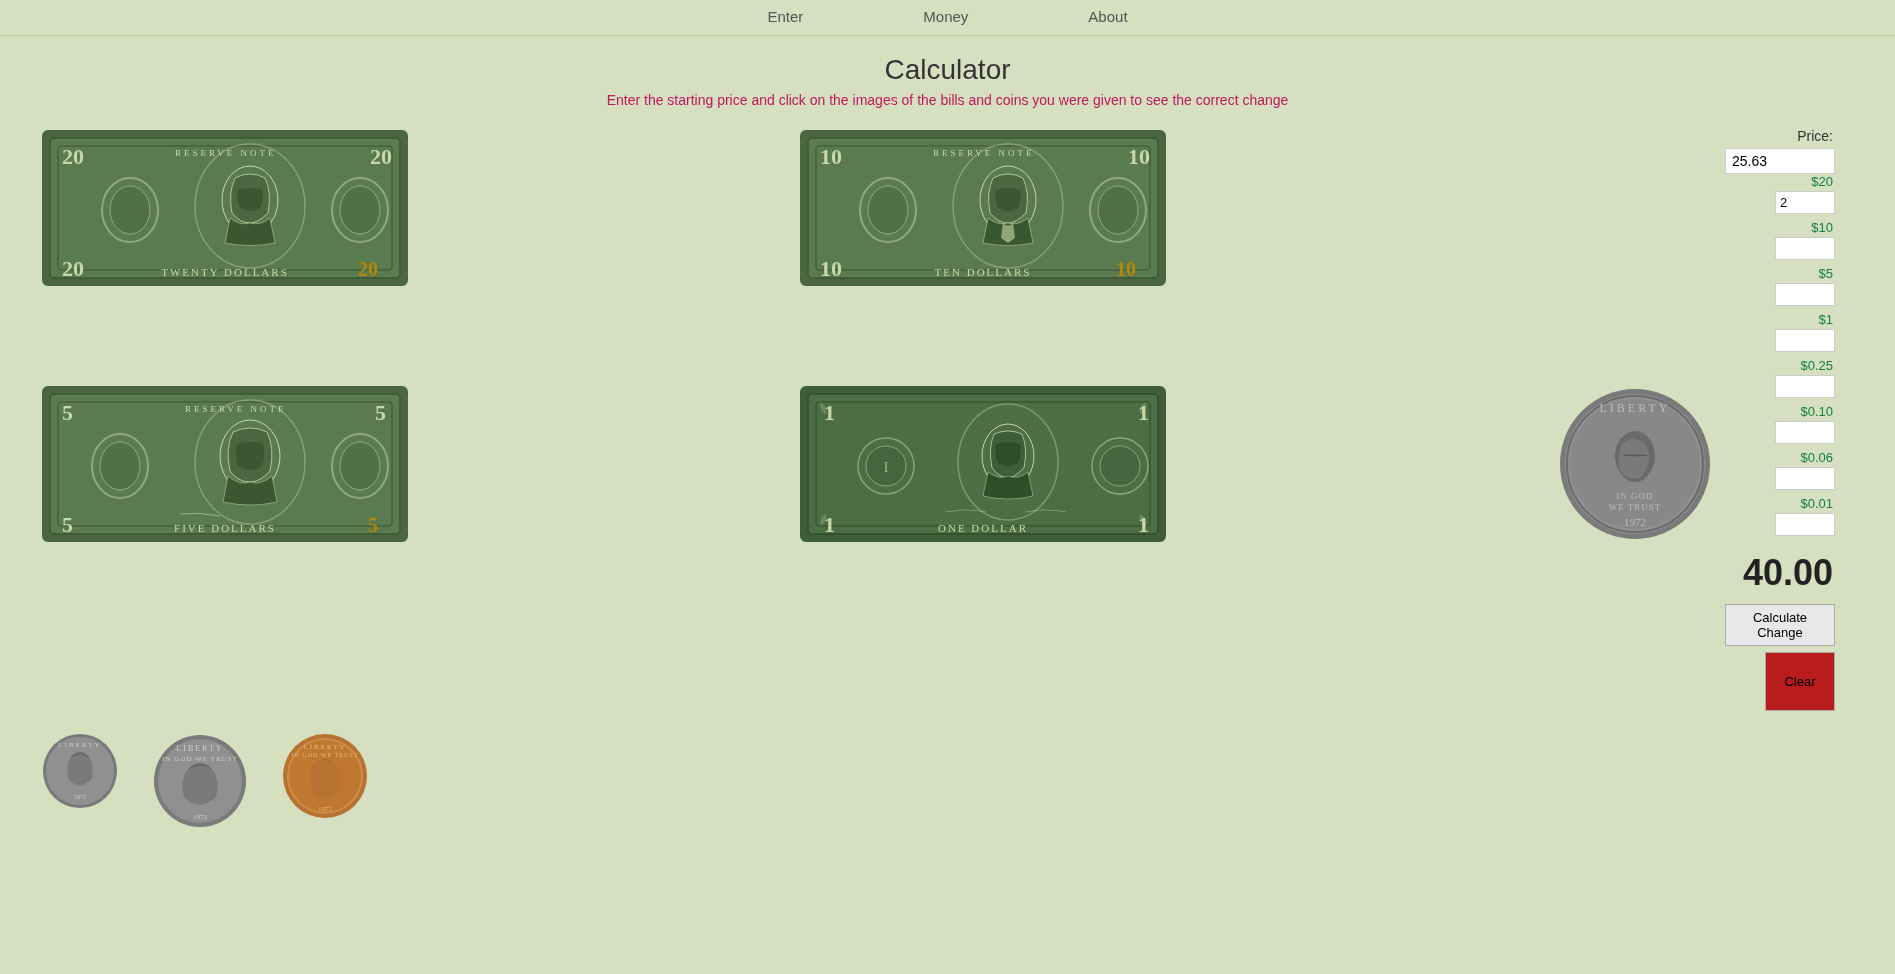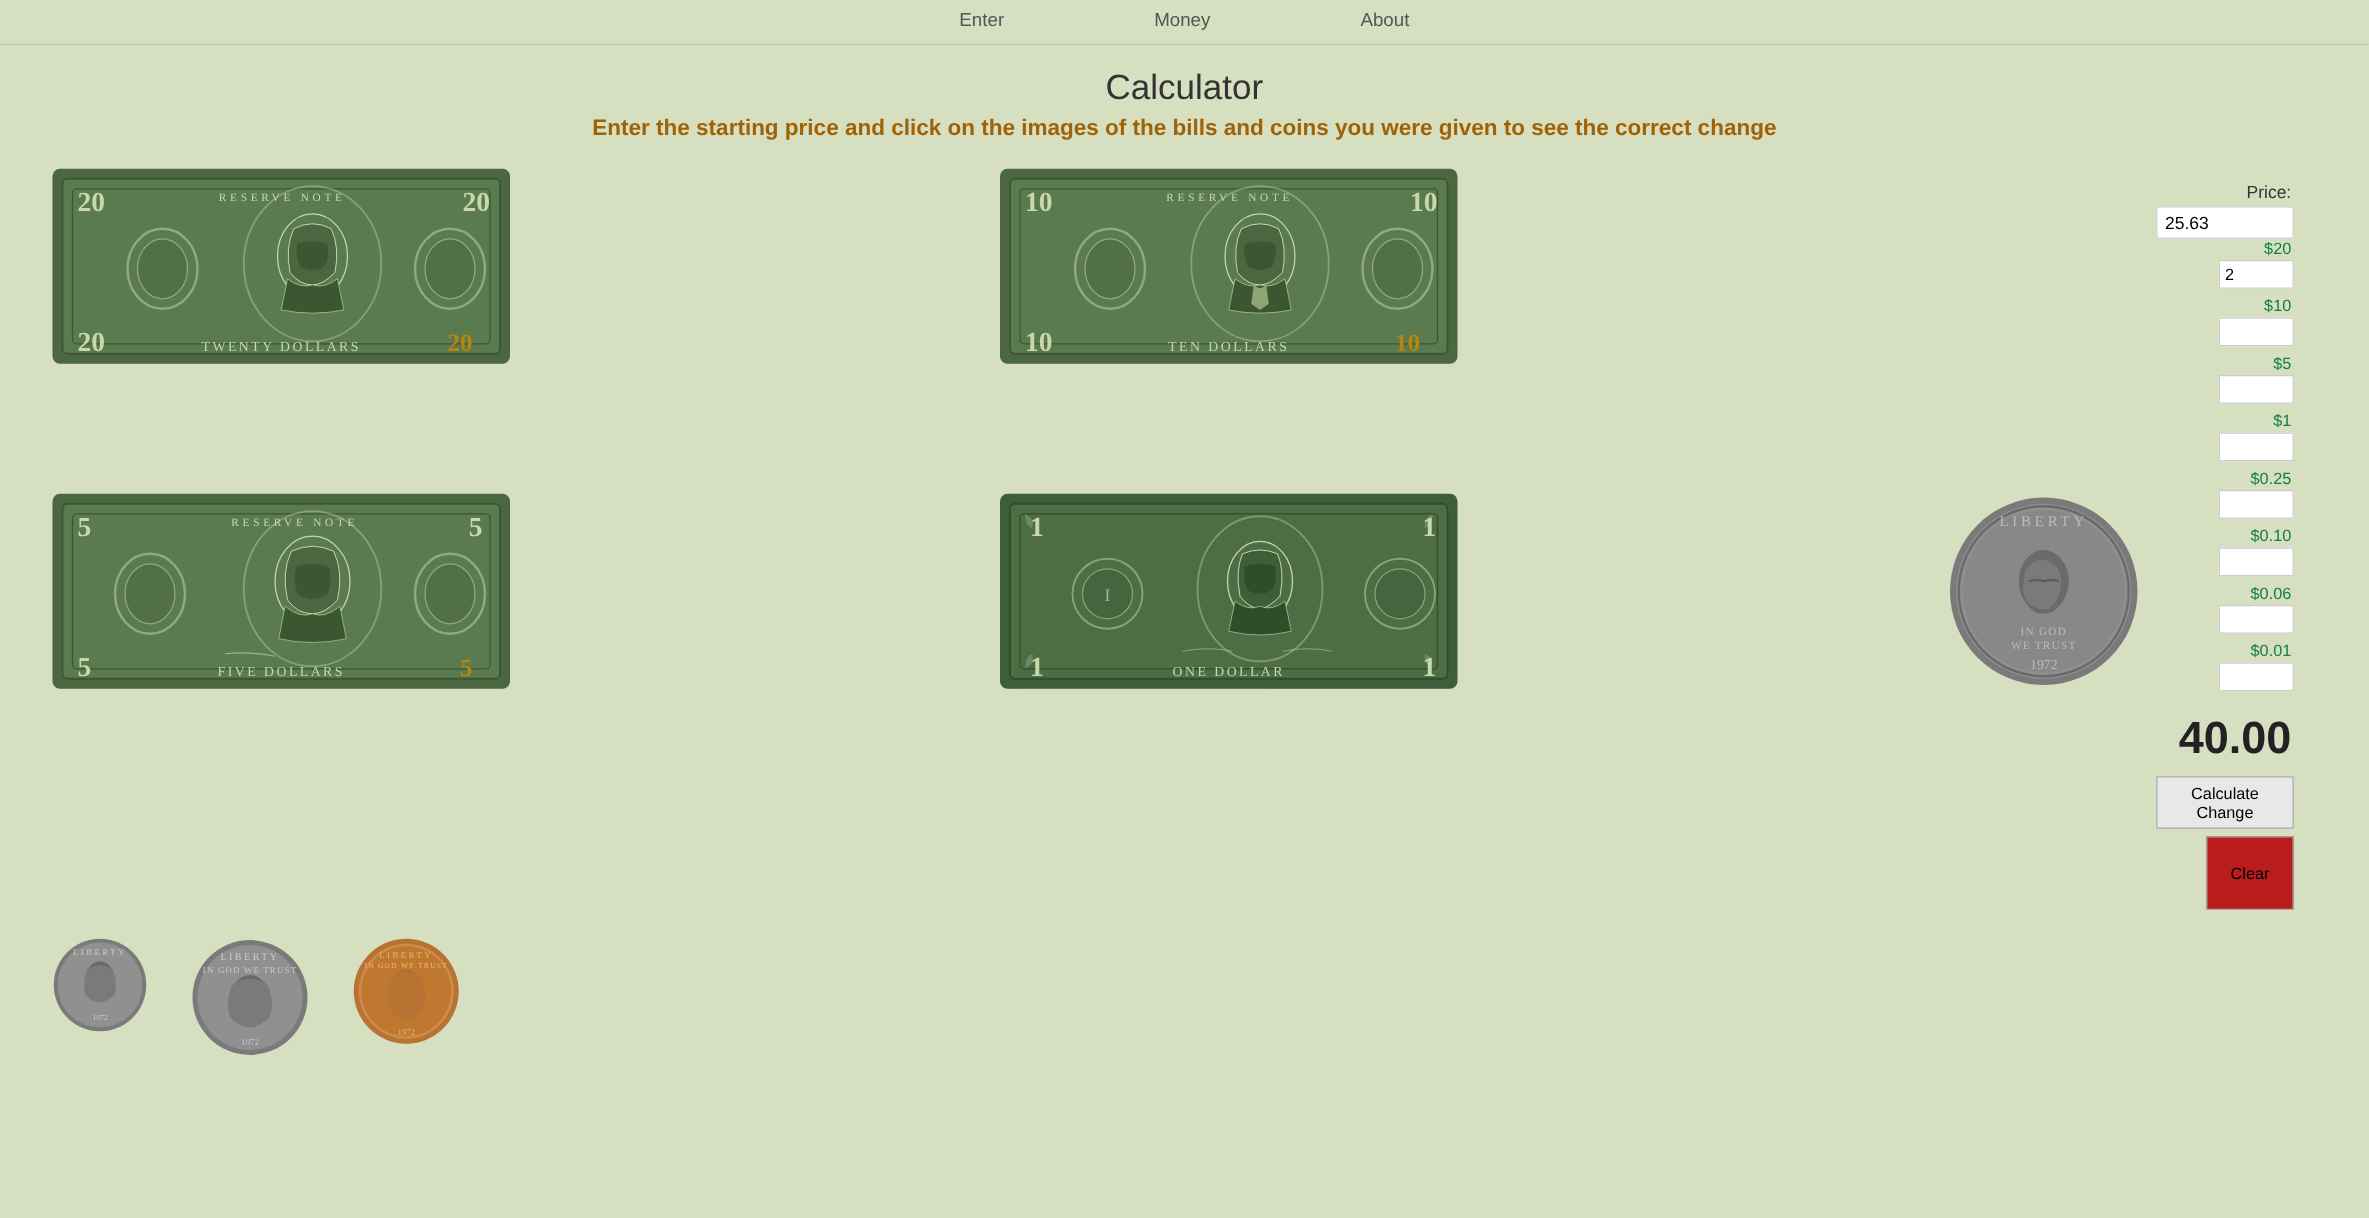--- a/index.html
+++ b/index.html
@@ -28,25 +28,24 @@
     .page-title {
       text-align: center;
       font-size: 28px;
       font-weight: normal;
       color: #333;
       margin-top: 18px;
     }
 
     .subtitle {
       text-align: center;
-      font-size: 18px;
-      color: #a16207;
+      font-size: 14px;
+      color: #be185d;
       margin-top: 6px;
       margin-bottom: 20px;
-      font-weight: bold;
     }
 
     .main-layout {
       display: flex;
       padding: 0 40px;
     }
 
     .bills-grid {
       flex: 1;
       display: grid;
@@ -80,21 +79,20 @@
       align-items: flex-end;
       padding-right: 20px;
     }
 
     .price-label {
       font-size: 14px;
       color: #333;
       margin-bottom: 4px;
       align-self: flex-end;
       margin-right: 2px;
-      margin-top: 12px;
     }
 
     .price-input {
       width: 110px;
       padding: 4px 6px;
       border: 1px solid #ccc;
       background: white;
       font-size: 14px;
       margin-bottom: 0;
     }

